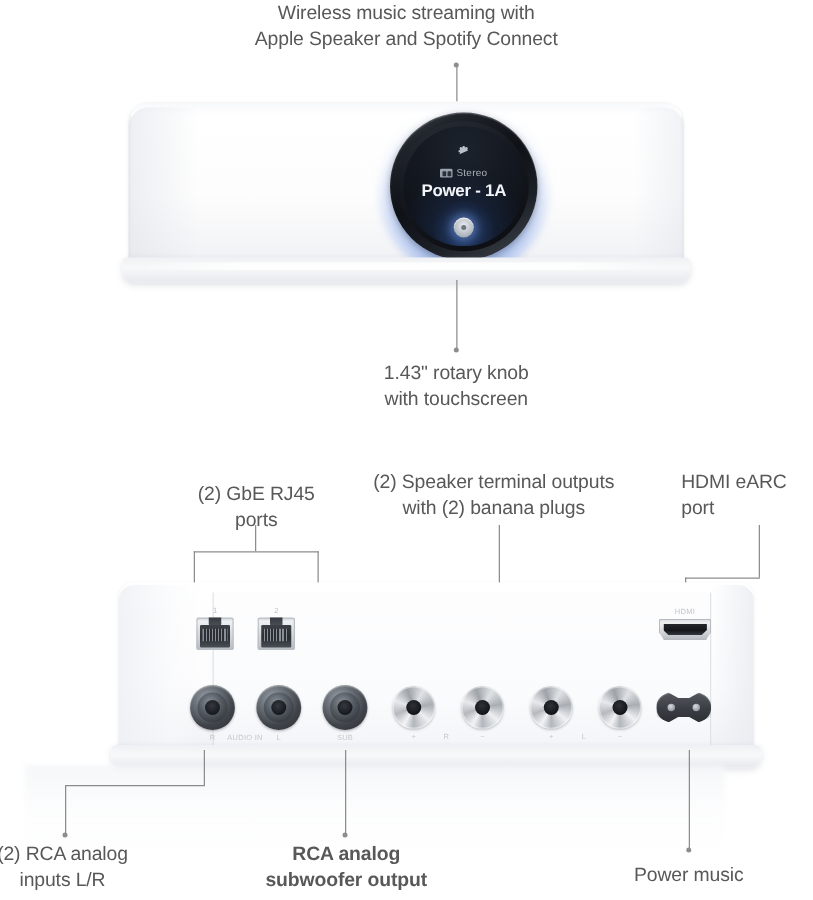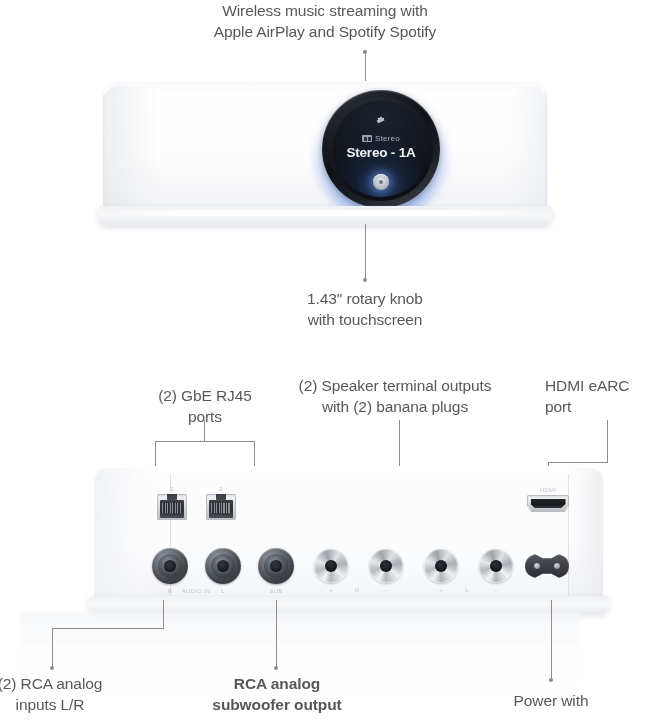--- a/index.html
+++ b/index.html
@@ -95,21 +95,21 @@
     position: absolute;
     right: 0; top: 4px;
     width: 40px; height: 126px;
     border-radius: 0 16px 8px 0;
     background: linear-gradient(270deg, rgba(226,230,236,0.5) 0%, rgba(255,255,255,0) 100%);
   }
 
   
   #rotary-knob {
     position: absolute;
-    left: 219px;
+    left: 209px;
     top: 8px;
     width: 118px;
     height: 118px;
   }
   .knob-glow {
     position: absolute;
     left: -10px; top: -6px;
     width: 138px; height: 138px;
     border-radius: 50%;
     background: radial-gradient(circle at 50% 62%,
@@ -411,21 +411,21 @@
     font-size: 6px;
     color: #c3c8ce;
     text-align: center;
     letter-spacing: .2px;
   }
 </style>
 </head>
 <body>
 
 <div class="callout" style="left:155px; top:0px; width:340px;">Wireless music streaming with
-Apple AirPlay and Spotify Spotify</div>
+Apple Speaker and Spotify Connect</div>
 <div class="leader v" style="left:365px; top:52px; height:29px;"></div>
 <div class="dot" style="left:363px; top:50px;"></div>
 
 <div id="front-unit">
   <div class="front-body"></div>
   <div class="front-top-edge"></div>
   <div class="front-leftshade"></div>
   <div class="front-rightshade"></div>
 
   <div id="rotary-knob">
@@ -434,21 +434,21 @@
       <div class="knob-ring-inner"></div>
       <div class="knob-screen">
         <svg class="gear-icon" viewBox="0 0 24 24" fill="currentColor">
           <path d="M12 8.2a3.8 3.8 0 100 7.6 3.8 3.8 0 000-7.6zm0 6a2.2 2.2 0 110-4.4 2.2 2.2 0 010 4.4z"></path>
           <path d="M20.3 13.4l-1.7-.3a6.8 6.8 0 00-.5-1.3l1-1.4a.6.6 0 00-.06-.8l-1.6-1.6a.6.6 0 00-.8-.06l-1.4 1a6.8 6.8 0 00-1.3-.5l-.3-1.7a.6.6 0 00-.6-.5h-2.3a.6.6 0 00-.6.5l-.3 1.7c-.46.12-.9.3-1.3.5l-1.4-1a.6.6 0 00-.8.06L4.7 9.6a.6.6 0 00-.06.8l1 1.4c-.2.42-.38.85-.5 1.3l-1.7.3a.6.6 0 00-.5.6v2.3a.6.6 0 00.5.6l1.7.3c.12.46.3.9.5 1.3l-1 1.4a.6.6 0 00.06.8"></path>
         </svg>
         <div class="screen-badge">
           <span class="badge-glyph"></span>
           <span class="badge-text">Stereo</span>
         </div>
-        <div class="screen-title">Stereo - 1A</div>
+        <div class="screen-title">Power - 1A</div>
         <div class="knob-button"></div>
       </div>
     </div>
   </div>
 
   <div class="front-base"></div>
   <div class="front-base-sheen"></div>
 </div>
 
 <div class="leader v" style="left:365px; top:224px; height:56px;"></div>
@@ -544,13 +544,13 @@
 <div class="callout" style="left:-30px; top:673px; width:160px;">(2) RCA analog
 inputs L/R</div>
 
 <div class="leader v" style="left:276px; top:600px; height:68px;"></div>
 <div class="dot" style="left:274px; top:666px;"></div>
 <div class="callout" style="left:192px; top:673px; width:170px;font-weight:bold;">RCA analog
 subwoofer output</div>
 
 <div class="leader v" style="left:551px; top:600px; height:80px;"></div>
 <div class="dot" style="left:549px; top:678px;"></div>
-<div class="callout" style="left:481px; top:690px; width:140px;">Power with</div>
+<div class="callout" style="left:481px; top:690px; width:140px;">Power music</div>
 
 </body></html>

